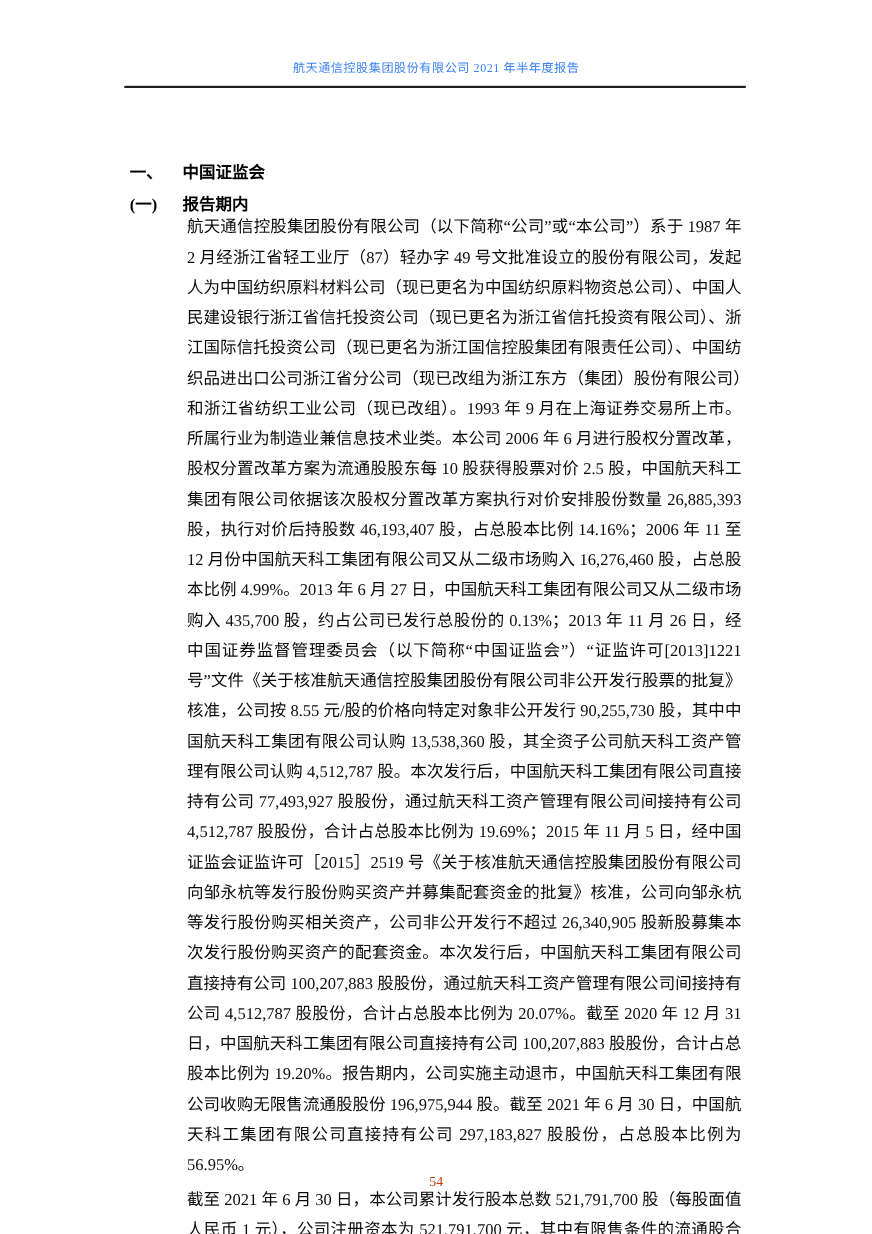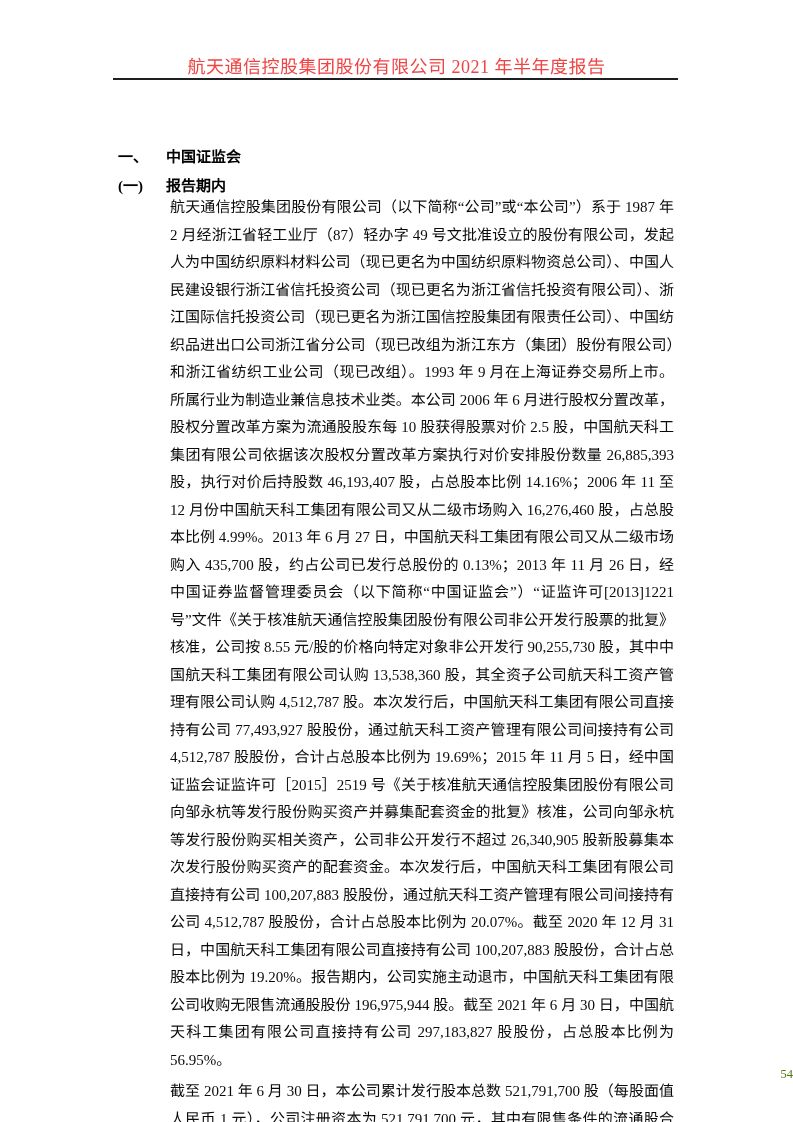--- a/index.html
+++ b/index.html
@@ -13,23 +13,23 @@
     color: #000000;
     font-family: "Liberation Serif", "DejaVu Serif", serif;
     overflow: hidden;
   }
   .header-title {
     position: absolute;
     top: 52px;
     left: 0;
     right: 0;
     text-align: center;
-    font-size: 18px;
+    font-size: 11px;
     letter-spacing: 0.5px;
-    color: #ef4444;
+    color: #3b82f6;
   }
   .header-rule {
     position: absolute;
     top: 78px;
     left: 113px;
     width: 565px;
     height: 2px;
     background: #1f1f1f;
   }
   .doc-title {
@@ -65,23 +65,23 @@
     text-align: justify;
     text-justify: inter-ideograph;
     color: #0a0a0a;
   }
   .body-text p { margin: 4px; }
   .page-footer {
     position: absolute;
     top: 1067px;
     left: 0;
     right: 0;
-    text-align: right;
+    text-align: center;
     font-size: 12.5px;
-    color: #4d7c0f;
+    color: #c2410c;
   }
 </style>
 </head>
 <body>
 
 <div class="page">
 
   <div class="header-title">航天通信控股集团股份有限公司 2021 年半年度报告</div>
 
   <div class="header-rule"></div>

